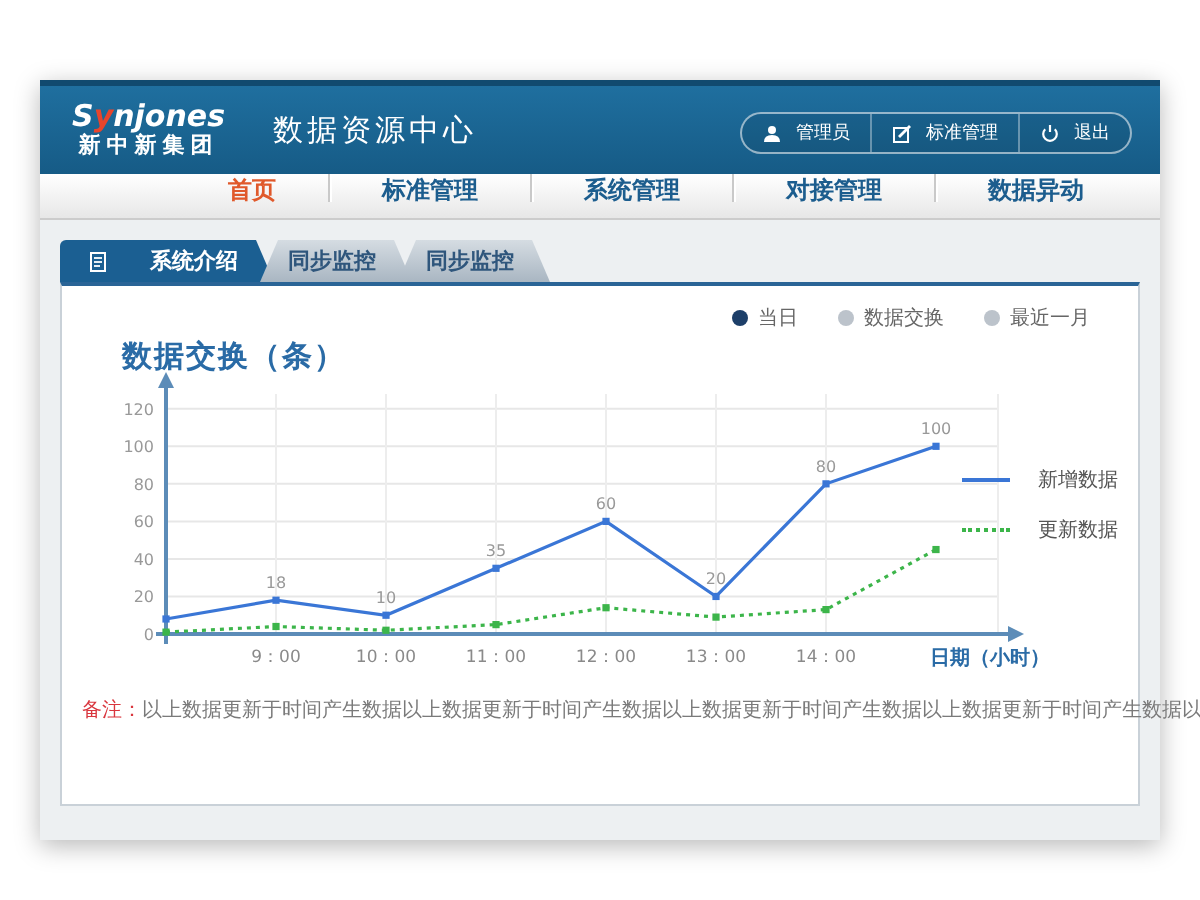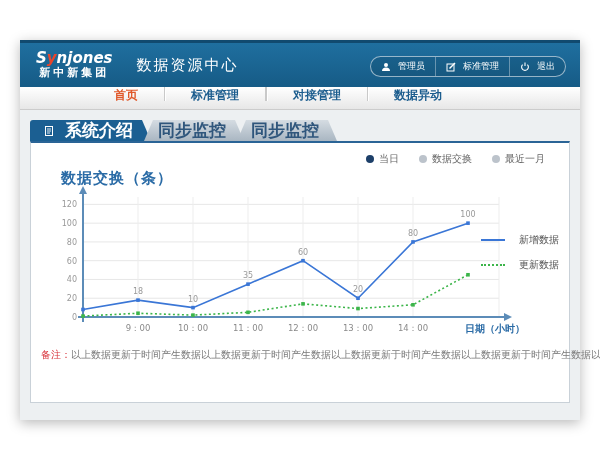--- a/index.html
+++ b/index.html
@@ -18,21 +18,21 @@
   .user-item:first-child { border-left:none; }
 
   
   .nav { height:23px; background:linear-gradient(#ffffff,#e7e7e7); border-bottom:1px solid #cccccc; display:flex; padding-left:68px; }
   .nav-item { font-size:12px; font-weight:bold; color:#1c5d8e; padding:0 26px; cursor:pointer; }
   .nav-item.active { color:#e0592b; }
   .nav-sep { width:1px; height:14px; background:#c9c9c9; box-shadow:1px 0 0 #ffffff; }
 
   
   .tabs { display:flex; margin:10px 0 0 10px; height:21px; position:relative; }
-  .tab { font-size:17px; font-weight:bold; padding:0 18px 0 14px; line-height:21px; display:flex; gap:11px; align-items:center; cursor:pointer; }
+  .tab { font-size:11px; font-weight:bold; padding:0 18px 0 14px; line-height:21px; display:flex; gap:21px; align-items:center; cursor:pointer; }
   .tab.active { background:#1b5f92; color:#fff; clip-path:polygon(0 0,calc(100% - 9px) 0,100% 100%,0 100%); border-radius:3px 0 0 0; }
   .tab.inactive { background:linear-gradient(#d5dce2,#a9b6c2); color:#2f567c; clip-path:polygon(9px 0,calc(100% - 9px) 0,100% 100%,0 100%); margin-left:-7px; }
 
   
   .panel { margin:0 10px; background:#fff; border:1px solid #c9d1d8; border-top:2px solid #2a6496; height:262px; position:relative; }
   .filters { position:absolute; top:9px; right:24px; display:flex; gap:20px; align-items:center; }
   .filter { display:flex; align-items:center; gap:5px; font-size:10px; color:#666; cursor:pointer; }
   .fdot { width:8px; height:8px; border-radius:50%; background:#bcc3cb; }
   .filter.selected .fdot { background:#1d3f69; }
   .ylabel { position:absolute; top:26px; left:30px; color:#2a6ba6; font-size:15px; font-weight:bold; letter-spacing:1px; }
@@ -78,20 +78,21 @@
         <span>退出</span>
       </div>
     </div>
   </div>
 
   <div class="nav">
     <div class="nav-item active">首页</div>
     <div class="nav-sep"></div>
     <div class="nav-item">标准管理</div>
     <div class="nav-sep"></div>
+    <div class="nav-item">系统管理</div>
     <div class="nav-sep"></div>
     <div class="nav-item">对接管理</div>
     <div class="nav-sep"></div>
     <div class="nav-item">数据异动</div>
   </div>
 
   <div class="tabs">
     <div class="tab active">
       <svg width="10" height="10" viewBox="0 0 10 10">
           <rect x="1.5" y="0.5" width="7" height="9" fill="none" stroke="#fff" stroke-width="1"></rect>

